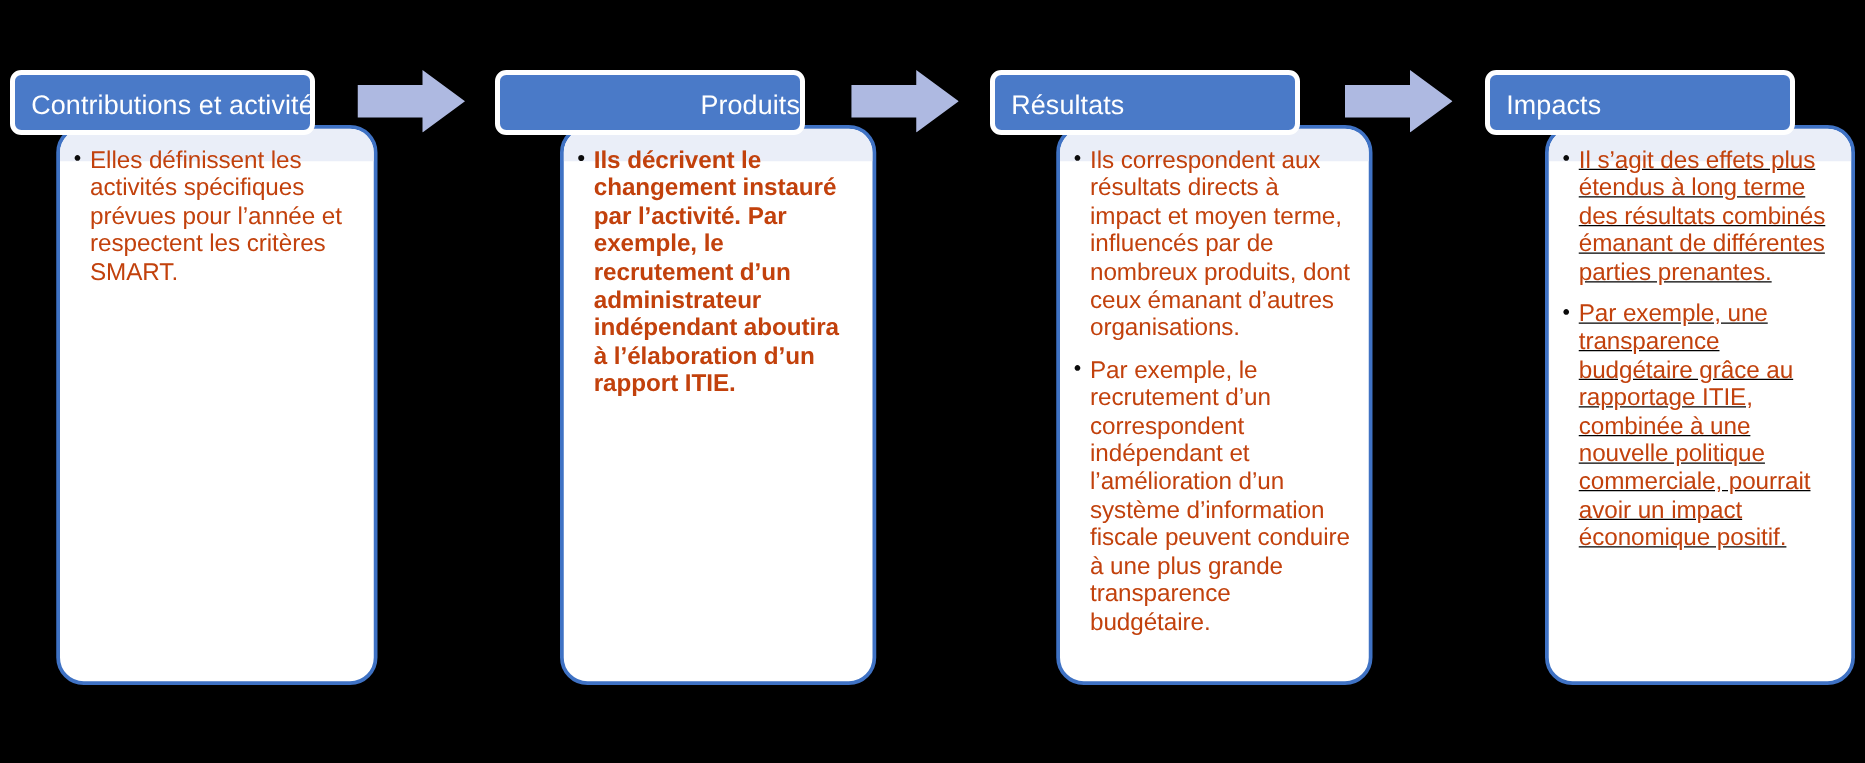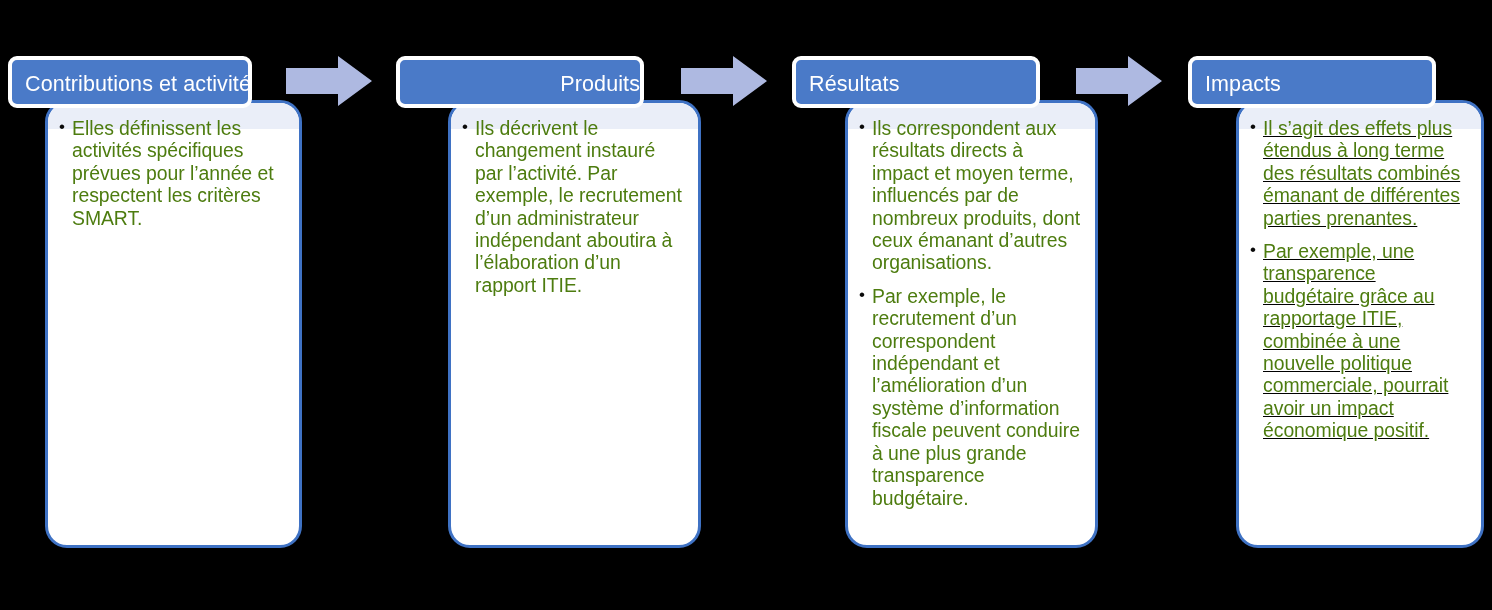--- a/index.html
+++ b/index.html
@@ -67,21 +67,21 @@
     margin: 0;
     padding: 0;
     list-style: none;
   }
   ul.bullets li {
     position: relative;
     padding-left: 14px;
     margin: 0 0 0 0;
     font-size: 19.4px;
     line-height: 1.155;
-    color: #4d7c0f;
+    color: #c2410c;
     letter-spacing: -0.05px;
   }
   ul.bullets li + li {
     margin-top: 11px;
   }
   ul.bullets li:before {
     content: "\2022";
     position: absolute;
     left: 1px;
     top: -1px;
@@ -116,21 +116,21 @@
 
   <div class="flow-arrow" style="left:286px; top:56px; width:86px; height:50px;">
     <svg width="86" height="50" viewBox="0 0 86 50" xmlns="http://www.w3.org/2000/svg">
       <polygon points="0,12 52,12 52,0 86,25 52,50 52,38 0,38" fill="#aeb9e1"></polygon>
     </svg>
   </div>
 
   <div class="phase-header" style="left:396px; top:56px; width:248px; height:52px;text-align:right;">
     <span>Produits</span>
   </div>
-  <div class="phase-card" style="left:448px; top:100px; width:253px; height:448px;">
+  <div class="phase-card" style="left:448px; top:100px; width:253px; height:448px;font-weight:bold;">
     <div class="card-topband"></div>
     <div class="card-body">
       <ul class="bullets">
         <li>Ils décrivent le changement instauré par l’activité. Par exemple, le recrutement d’un administrateur indépendant aboutira à l’élaboration d’un rapport ITIE.</li>
       </ul>
     </div>
   </div>
 
   <div class="flow-arrow" style="left:681px; top:56px; width:86px; height:50px;">
     <svg width="86" height="50" viewBox="0 0 86 50" xmlns="http://www.w3.org/2000/svg">

